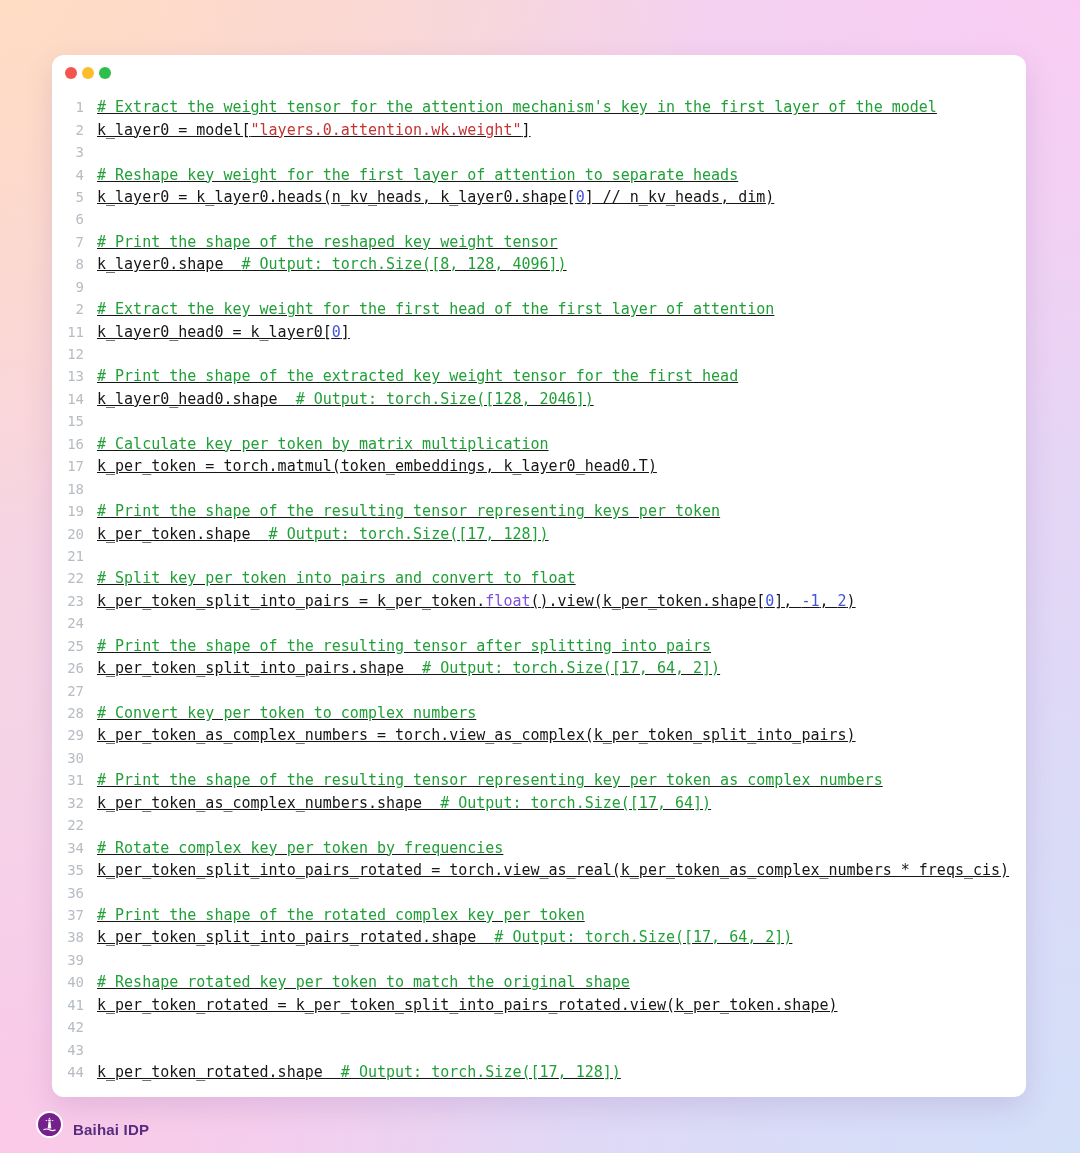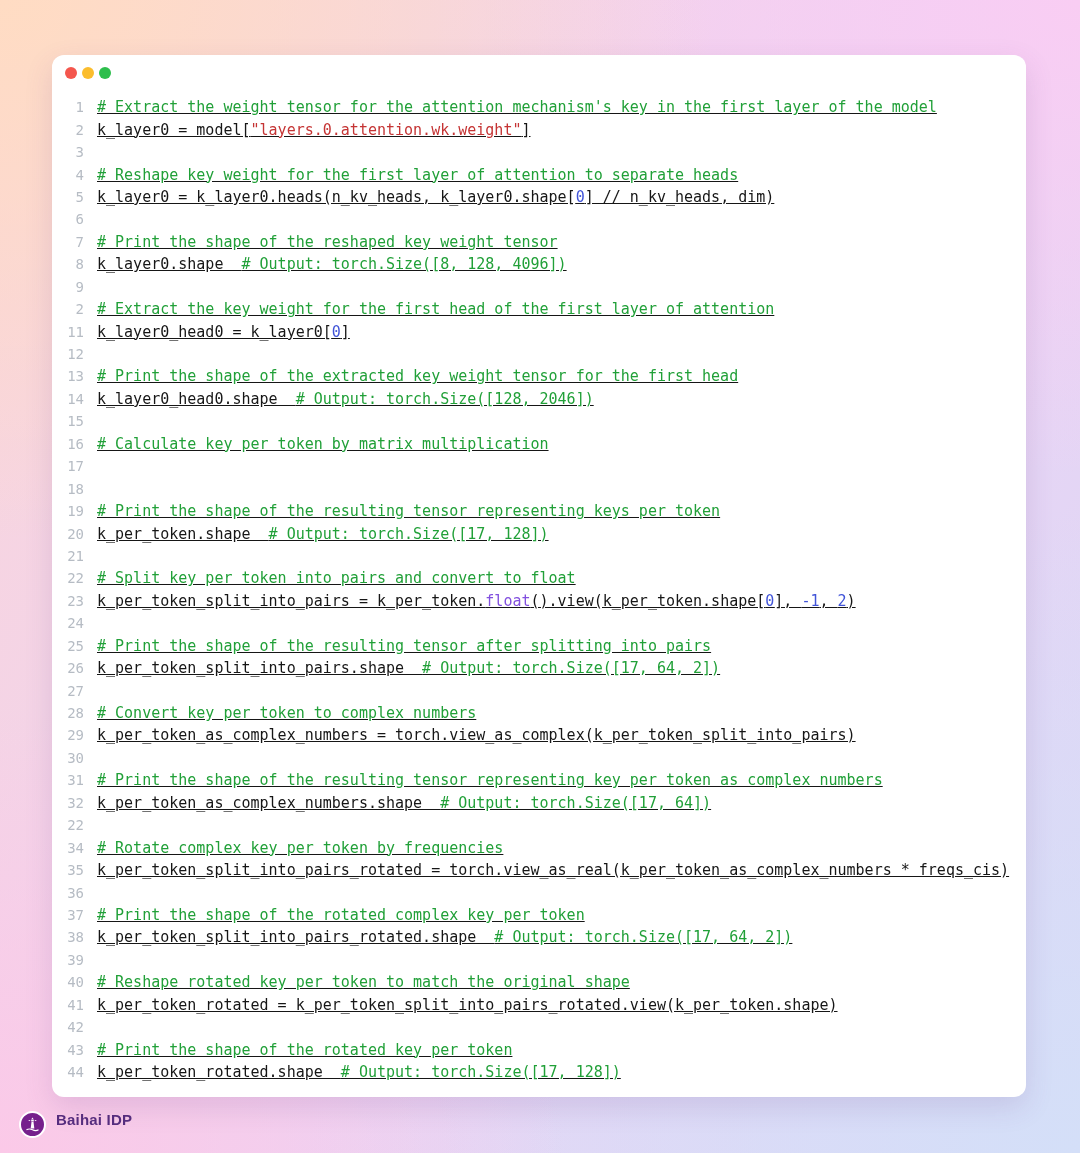--- a/index.html
+++ b/index.html
@@ -42,22 +42,22 @@
   }
   .lcontent { margin-left: 13px; color: var(--code); text-decoration: underline; }
   .tok-m { color: var(--comment); }
   .tok-s { color: var(--string); }
   .tok-n { color: var(--number); }
   .tok-b { color: var(--builtin); text-align: center; }
   .tok-c { color: var(--code); }
 
   .footer {
     position: absolute;
-    left: 19px; top: 1111px;
-    display: flex; align-items: flex-start; gap: 10px;
+    left: 36px; top: 1111px;
+    display: flex; align-items: flex-end; gap: 10px;
   }
   .logo-circle {
     width: 27px; height: 27px;
     border-radius: 50%;
     background: var(--logo_purple);
     border: 2.5px solid #ffffff;
     display: flex; align-items: center; justify-content: center;
   }
   .brand {
     color: var(--brand_text);
@@ -85,21 +85,21 @@
       <div class="code-line"><span class="lnum">7</span><span class="lcontent"><span class="tok-m"># Print the shape of the reshaped key weight tensor</span></span></div>
       <div class="code-line"><span class="lnum">8</span><span class="lcontent"><span class="tok-c">k_layer0.shape  </span><span class="tok-m"># Output: torch.Size([8, 128, 4096])</span></span></div>
       <div class="code-line"><span class="lnum">9</span><span class="lcontent"></span></div>
       <div class="code-line"><span class="lnum">2</span><span class="lcontent"><span class="tok-m"># Extract the key weight for the first head of the first layer of attention</span></span></div>
       <div class="code-line"><span class="lnum">11</span><span class="lcontent"><span class="tok-c">k_layer0_head0 = k_layer0[</span><span class="tok-n">0</span><span class="tok-c">]</span></span></div>
       <div class="code-line"><span class="lnum">12</span><span class="lcontent"></span></div>
       <div class="code-line"><span class="lnum">13</span><span class="lcontent"><span class="tok-m"># Print the shape of the extracted key weight tensor for the first head</span></span></div>
       <div class="code-line"><span class="lnum">14</span><span class="lcontent"><span class="tok-c">k_layer0_head0.shape  </span><span class="tok-m"># Output: torch.Size([128, 2046])</span></span></div>
       <div class="code-line"><span class="lnum">15</span><span class="lcontent"></span></div>
       <div class="code-line"><span class="lnum">16</span><span class="lcontent"><span class="tok-m"># Calculate key per token by matrix multiplication</span></span></div>
-      <div class="code-line"><span class="lnum">17</span></div>
+      <div class="code-line"><span class="lnum">17</span><span class="lcontent"><span class="tok-c">k_per_token = torch.matmul(token_embeddings, k_layer0_head0.T)</span></span></div>
       <div class="code-line"><span class="lnum">18</span><span class="lcontent"></span></div>
       <div class="code-line"><span class="lnum">19</span><span class="lcontent"><span class="tok-m"># Print the shape of the resulting tensor representing keys per token</span></span></div>
       <div class="code-line"><span class="lnum">20</span><span class="lcontent"><span class="tok-c">k_per_token.shape  </span><span class="tok-m"># Output: torch.Size([17, 128])</span></span></div>
       <div class="code-line"><span class="lnum">21</span><span class="lcontent"></span></div>
       <div class="code-line"><span class="lnum">22</span><span class="lcontent"><span class="tok-m"># Split key per token into pairs and convert to float</span></span></div>
       <div class="code-line"><span class="lnum">23</span><span class="lcontent"><span class="tok-c">k_per_token_split_into_pairs = k_per_token.</span><span class="tok-b">float</span><span class="tok-c">().view(k_per_token.shape[</span><span class="tok-n">0</span><span class="tok-c">], </span><span class="tok-n">-1</span><span class="tok-c">, </span><span class="tok-n">2</span><span class="tok-c">)</span></span></div>
       <div class="code-line"><span class="lnum">24</span><span class="lcontent"></span></div>
       <div class="code-line"><span class="lnum">25</span><span class="lcontent"><span class="tok-m"># Print the shape of the resulting tensor after splitting into pairs</span></span></div>
       <div class="code-line"><span class="lnum">26</span><span class="lcontent"><span class="tok-c">k_per_token_split_into_pairs.shape  </span><span class="tok-m"># Output: torch.Size([17, 64, 2])</span></span></div>
       <div class="code-line"><span class="lnum">27</span><span class="lcontent"></span></div>
@@ -111,21 +111,21 @@
       <div class="code-line"><span class="lnum">22</span><span class="lcontent"></span></div>
       <div class="code-line"><span class="lnum">34</span><span class="lcontent"><span class="tok-m"># Rotate complex key per token by frequencies</span></span></div>
       <div class="code-line"><span class="lnum">35</span><span class="lcontent"><span class="tok-c">k_per_token_split_into_pairs_rotated = torch.view_as_real(k_per_token_as_complex_numbers * freqs_cis)</span></span></div>
       <div class="code-line"><span class="lnum">36</span><span class="lcontent"></span></div>
       <div class="code-line"><span class="lnum">37</span><span class="lcontent"><span class="tok-m"># Print the shape of the rotated complex key per token</span></span></div>
       <div class="code-line"><span class="lnum">38</span><span class="lcontent"><span class="tok-c">k_per_token_split_into_pairs_rotated.shape  </span><span class="tok-m"># Output: torch.Size([17, 64, 2])</span></span></div>
       <div class="code-line"><span class="lnum">39</span><span class="lcontent"></span></div>
       <div class="code-line"><span class="lnum">40</span><span class="lcontent"><span class="tok-m"># Reshape rotated key per token to match the original shape</span></span></div>
       <div class="code-line"><span class="lnum">41</span><span class="lcontent"><span class="tok-c">k_per_token_rotated = k_per_token_split_into_pairs_rotated.view(k_per_token.shape)</span></span></div>
       <div class="code-line"><span class="lnum">42</span><span class="lcontent"></span></div>
-      <div class="code-line"><span class="lnum">43</span><span class="lcontent"><span class="tok-m"># Print the shape of the rotated key per token</span></span></div>
+      <div class="code-line"><span class="lnum">43</span></div>
       <div class="code-line"><span class="lnum">44</span><span class="lcontent"><span class="tok-c">k_per_token_rotated.shape  </span><span class="tok-m"># Output: torch.Size([17, 128])</span></span></div>
     </div>
 </div>
 
 <div class="footer">
   <div class="logo-circle">
     <svg width="17" height="17" viewBox="0 0 24 24">
       <g fill="#ffffff" stroke="#ffffff">
         <polygon points="12,2 10.4,4.6 13.6,4.6" stroke="none"></polygon>
         <rect x="10.2" y="5.2" width="3.6" height="2.6" stroke="none"></rect>

